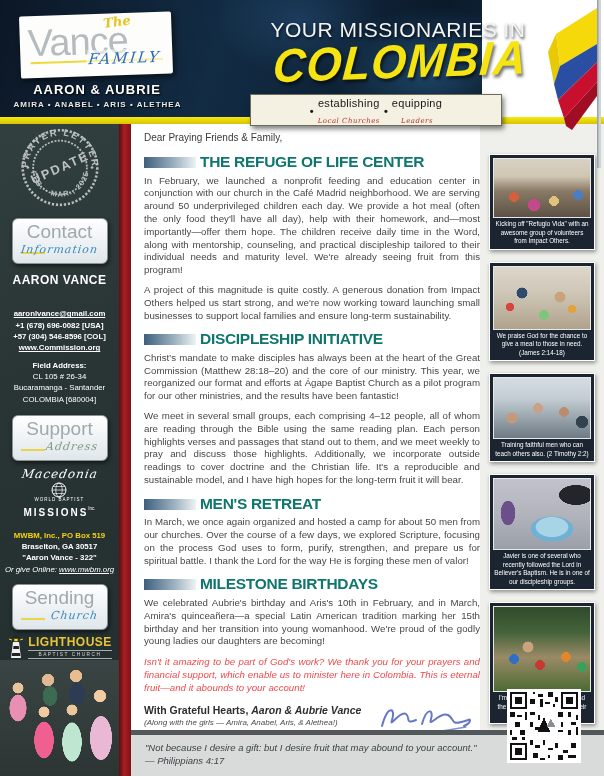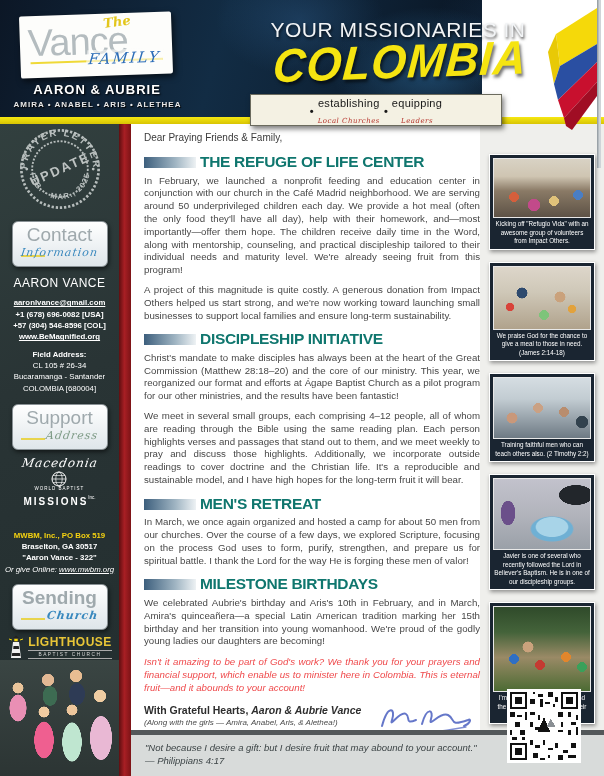--- a/index.html
+++ b/index.html
@@ -56,21 +56,21 @@
 
   .card { width:96px; height:46px; background:linear-gradient(#ffffff,#dfe6ea); border:1px solid #8a9296; border-radius:6px;
     box-shadow:1px 2px 4px rgba(0,0,0,.55); position:relative; flex-shrink:0; }
   .card-main { position:absolute; left:0; top:2px; width:100%; text-align:center; font-size:19px; color:#9fa9ad; letter-spacing:0; }
   .card-sub { position:absolute; right:8px; top:24px; font-family:"DejaVu Serif", serif; font-style:italic; font-size:11px;
     letter-spacing:1px; transform:skewX(-8deg); }
   .card-dash { position:absolute; left:8px; top:33px; width:24px; height:2px; background:#e8d44d; }
   .sub-blue { color:#3787bd; } .sub-green { color:#7d9a85; }
 
   .sb-text { color:#fff; text-align:center; font-size:7.8px; line-height:1.45; }
-  .sb-name { font-size:12px; letter-spacing:.5px; color:#fff; font-weight:400; margin-bottom:5px; }
+  .sb-name { font-size:12px; letter-spacing:.5px; color:#fff; font-weight:700; margin-bottom:19px; }
   .sb-bold { font-weight:bold; }
   .sb-yellow { color:#f5d210; font-weight:bold; }
   .sb-link { text-decoration:underline; cursor:pointer; }
   .macedonia { text-align:center; color:#fff; margin-top:6px; }
   .mac-script { font-family:"DejaVu Serif", serif; font-style:italic; font-size:12px; letter-spacing:1px; transform:skewX(-10deg); display:block; }
   .mac-wb { font-size:4.5px; letter-spacing:1px; display:block; margin-top:-2px; }
   .mac-missions { font-size:10px; font-weight:bold; letter-spacing:2px; display:inline-block; }
   .mac-inc { font-size:4.5px; vertical-align:super; }
   .lighthouse { text-align:center; margin-top:4px; display:flex; align-items:center; justify-content:center; gap:3px; }
   .lh-name { color:#e8c537; font-weight:bold; font-size:12px; letter-spacing:.5px; line-height:1; text-align:left; }
@@ -221,21 +221,21 @@
       <div class="card-main">Contact</div>
       <div class="card-dash"></div>
       <div class="card-sub sub-blue">Information</div>
     </div>
 
     <div class="sb-text" style="margin-top:8px;">
       <div class="sb-name">AARON VANCE</div>
       <div class="sb-bold sb-link">aaronlvance@gmail.com</div>
       <div class="sb-bold">+1 (678) 696-0082  [USA]</div>
       <div class="sb-bold">+57 (304) 546-8596  [COL]</div>
-      <div class="sb-bold sb-link">www.BeMagnified.org</div>
+      <div class="sb-bold sb-link">www.Commission.org</div>
       <div class="sb-bold" style="margin-top:6px;">Field Address:</div>
       <div>CL 105 # 26-34</div>
       <div>Bucaramanga - Santander</div>
       <div>COLOMBIA [680004]</div>
     </div>
 
     <div class="card" style="margin-top:10px;">
       <div class="card-main">Support</div>
       <div class="card-dash"></div>
       <div class="card-sub sub-green">Address</div>
@@ -249,30 +249,30 @@
         <line x1="3" y1="8" x2="17" y2="8" stroke="#fff" stroke-width=".7"></line>
         <line x1="4" y1="4.5" x2="16" y2="4.5" stroke="#fff" stroke-width=".6"></line>
         <line x1="4" y1="11.5" x2="16" y2="11.5" stroke="#fff" stroke-width=".6"></line>
       </svg>
       <span class="mac-wb">WORLD BAPTIST</span>
       <span>
         <span class="mac-missions">MISSIONS</span><span class="mac-inc">Inc.</span>
       </span>
     </div>
 
-    <div class="sb-text" style="margin-top:21px;">
+    <div class="sb-text" style="margin-top:10px;">
       <div class="sb-yellow">MWBM, Inc., PO Box 519</div>
       <div class="sb-bold">Braselton, GA 30517</div>
       <div class="sb-bold">"Aaron Vance - 322"</div>
       <div style="font-style:italic;">
         <span>Or give Online: </span><span class="sb-link">www.mwbm.org</span>
       </div>
     </div>
 
-    <div class="card" style="margin-top:9px;font-weight:bold;">
+    <div class="card" style="margin-top:9px;">
       <div class="card-main">Sending</div>
       <div class="card-dash"></div>
       <div class="card-sub sub-blue">Church</div>
     </div>
 
     <div class="lighthouse">
       <svg width="18" height="26" viewBox="0 0 18 26">
         <polygon points="6,8 12,8 14,24 4,24" fill="#f0f0f0"></polygon>
         <polygon points="6.5,12 11.7,12 12.2,15 6.2,15" fill="#222"></polygon>
         <polygon points="5.2,19 12.9,19 13.3,22 4.8,22" fill="#222"></polygon>

